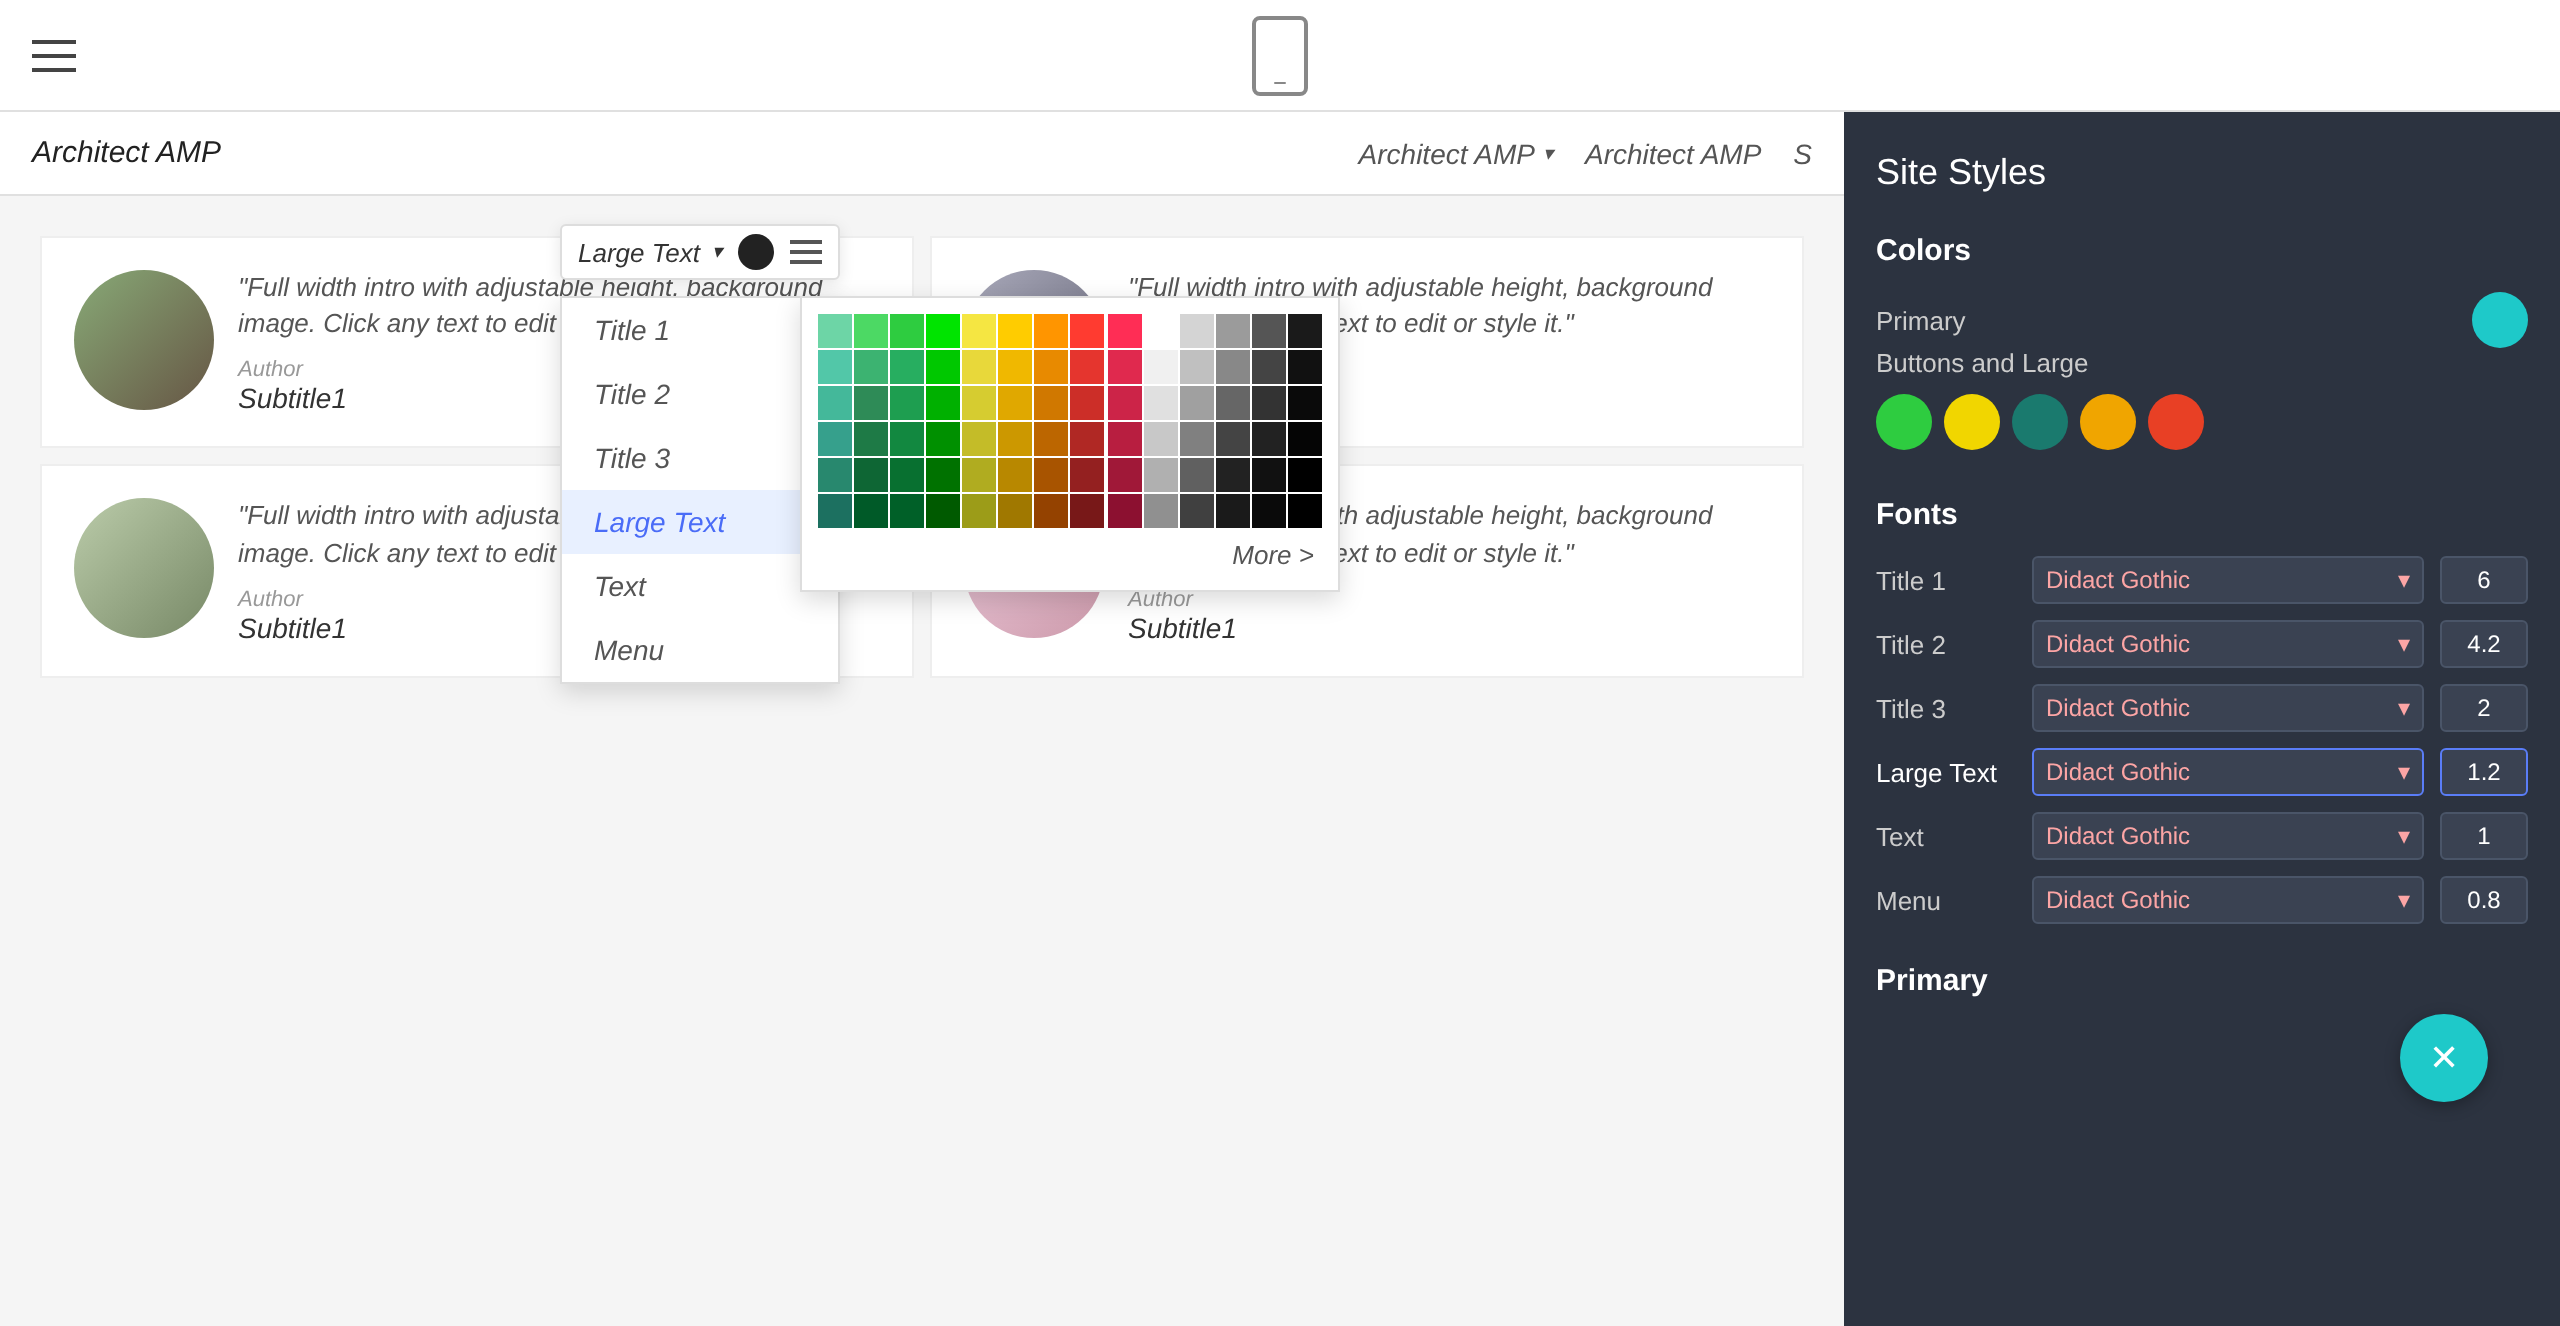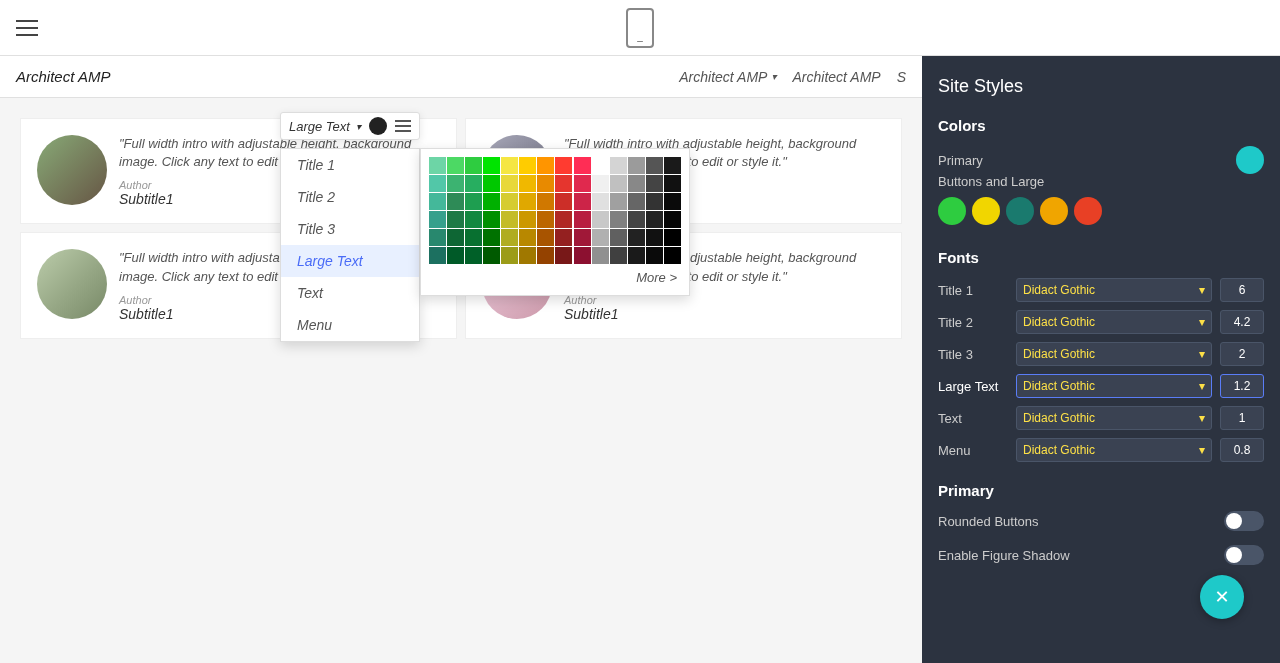--- a/index.html
+++ b/index.html
@@ -203,21 +203,21 @@
       color: #555;
       cursor: pointer;
       background: #fff;
     }
     .dropdown-item.active { background: #e8f0ff; color: #4a6cf7; }
 
     
     .color-picker {
       position: absolute;
       top: 36px;
-      left: 140px;
+      left: 120px;
       background: #fff;
       border: 1px solid #ddd;
       box-shadow: 0 4px 12px rgba(0,0,0,0.15);
       padding: 8px;
       z-index: 300;
       width: 270px;
     }
     .color-grid {
       display: grid;
       grid-template-columns: repeat(14, 1fr);
@@ -298,21 +298,21 @@
       flex-shrink: 0;
     }
     .font-row.active-row .font-row-label {
       color: #fff;
       font-weight: 500;
     }
     .font-select {
       flex: 1;
       background: #3a4252;
       border: 1px solid #4a5568;
-      color: #fde047;
+      color: #fca5a5;
       padding: 4px 6px;
       font-size: 12px;
       border-radius: 3px;
       cursor: pointer;
       display: flex;
       align-items: flex-end;
       justify-content: space-between;
     }
     .font-select.active-select {
       border-color: #5a7df7;
@@ -636,30 +636,20 @@
       <span>Didact Gothic</span>
       <span>▾</span>
     </div>
     <input class="font-size-input" value="0.8" type="text" style="">
   </div>
         </div>
     </div>
 
     <div class="options-section">
       <div class="section-title">Primary</div>
-      <div id="option-rows">
-          <div class="option-row">
-    <span class="option-label">Rounded Buttons</span>
-    <div class="toggle"></div>
-  </div>
-          <div class="option-row">
-    <span class="option-label">Enable Figure Shadow</span>
-    <div class="toggle"></div>
-  </div>
-        </div>
     </div>
 
     <div style="position:relative; height:60px;">
       <div class="fab-close">✕</div>
     </div>
   </div>
 
 </div>
 
 </body></html>

